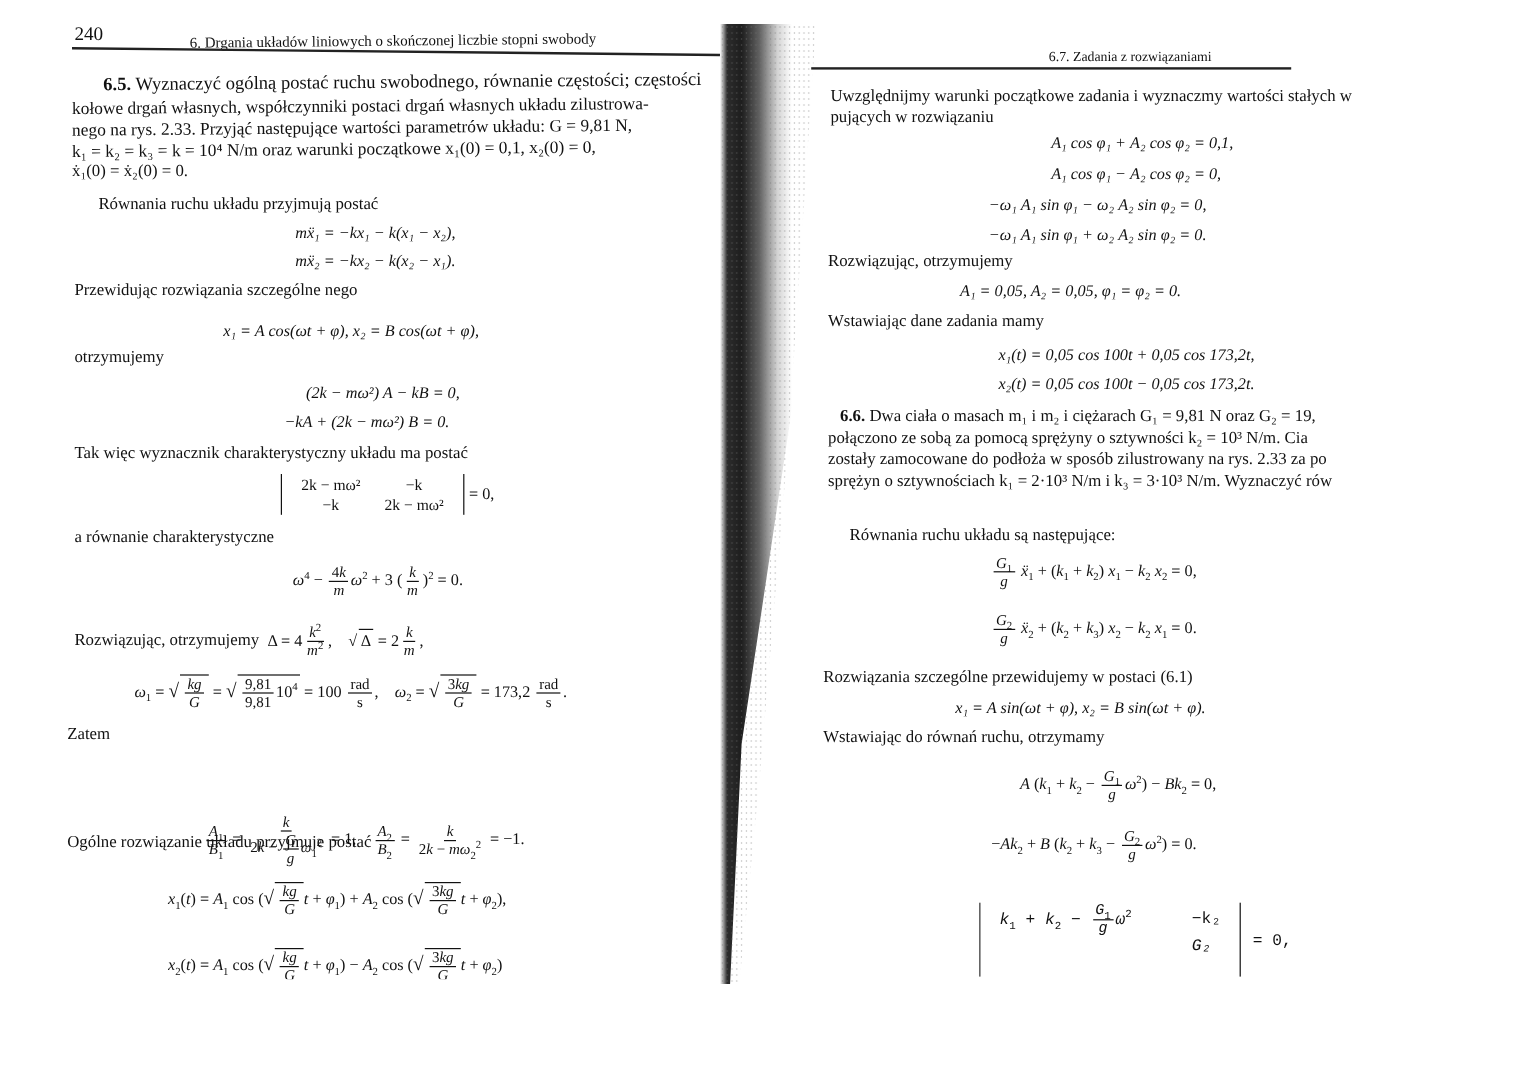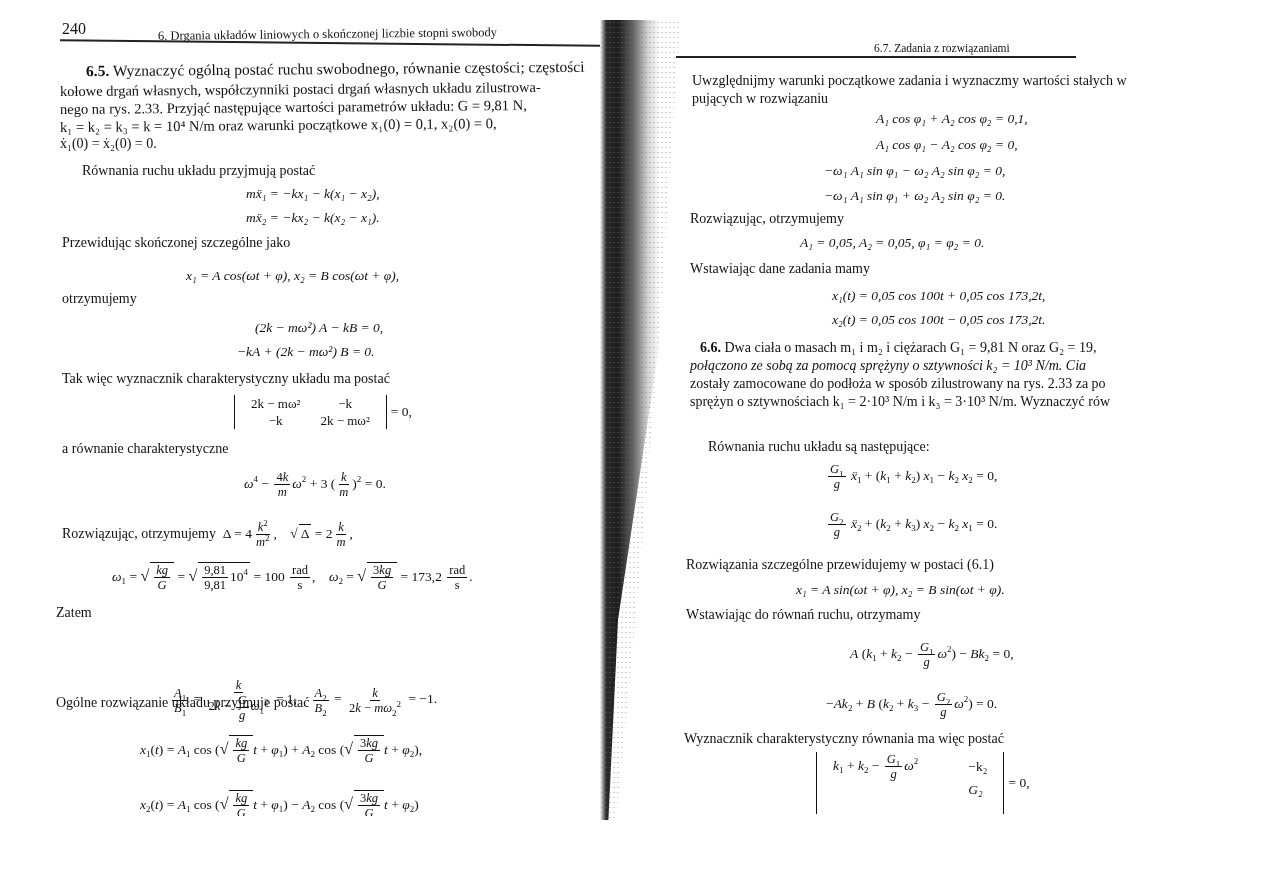--- a/index.html
+++ b/index.html
@@ -53,21 +53,21 @@
   </div>
   <div class="abs txt" style="left:60px;top:81px;font-size:14.5px;transform:rotate(-0.5deg);">kołowe drgań własnych, współczynniki postaci drgań własnych układu zilustrowa-</div>
   <div class="abs txt" style="left:60px;top:99px;font-size:14.5px;transform:rotate(-0.5deg);">nego na rys. 2.33. Przyjąć następujące wartości parametrów układu: G = 9,81 N,</div>
   <div class="abs txt" style="left:60px;top:117px;font-size:14.5px;transform:rotate(-0.5deg);">k₁ = k₂ = k₃ = k = 10⁴ N/m oraz warunki początkowe x₁(0) = 0,1, x₂(0) = 0,</div>
   <div class="abs txt" style="left:60px;top:135px;font-size:14px;">ẋ₁(0) = ẋ₂(0) = 0.</div>
 
   <div class="abs txt" style="left:82px;top:162px;">Równania ruchu układu przyjmują postać</div>
   <div class="abs eq" style="left:246px;top:186px;font-style:italic;">mẍ₁ = −kx₁ − k(x₁ − x₂),</div>
   <div class="abs eq" style="left:246px;top:210px;font-style:italic;">mẍ₂ = −kx₂ − k(x₂ − x₁).</div>
 
-  <div class="abs txt" style="left:62px;top:234px;">Przewidując skończonej szczególne jako</div>
+  <div class="abs txt" style="left:62px;top:234px;">Przewidując rozwiązania szczególne nego</div>
   <div class="abs eq" style="left:186px;top:268px;font-style:italic;">x₁ = A cos(ωt + φ),     x₂ = B cos(ωt + φ),</div>
   <div class="abs txt" style="left:62px;top:290px;">otrzymujemy</div>
 
   <div class="abs eq" style="left:255px;top:320px;font-style:italic;">(2k − mω²) A − kB = 0,</div>
   <div class="abs eq" style="left:237px;top:344px;font-style:italic;">−kA + (2k − mω²) B = 0.</div>
 
   <div class="abs txt" style="left:62px;top:370px;">Tak więc wyznacznik charakterystyczny układu ma postać</div>
   <div class="abs" style="left:234px;top:395px;">
     <span class="det"><table>
           <tbody>
@@ -187,21 +187,21 @@
   <div class="abs eq" style="left:164px;top:235px;font-style:italic;">A₁ = 0,05,     A₂ = 0,05,     φ₁ = φ₂ = 0.</div>
 
   <div class="abs txt" style="left:54px;top:260px;">Wstawiając dane zadania mamy</div>
   <div class="abs eq" style="left:196px;top:288px;font-style:italic;">x₁(t) = 0,05 cos 100t + 0,05 cos 173,2t,</div>
   <div class="abs eq" style="left:196px;top:312px;font-style:italic;">x₂(t) = 0,05 cos 100t − 0,05 cos 173,2t.</div>
 
   <div class="abs txt" style="left:64px;top:339px;">
     <span class="bold">6.6.</span>
     <span>Dwa ciała o masach m₁ i m₂ i ciężarach G₁ = 9,81 N oraz G₂ = 19,</span>
   </div>
-  <div class="abs txt" style="left:54px;top:357px;font-style:italic;">połączono ze sobą za pomocą sprężyny o sztywności k₂ = 10³ N/m. Cia</div>
+  <div class="abs txt" style="left:54px;top:357px;">połączono ze sobą za pomocą sprężyny o sztywności k₂ = 10³ N/m. Cia</div>
   <div class="abs txt" style="left:54px;top:375px;">zostały zamocowane do podłoża w sposób zilustrowany na rys. 2.33 za po</div>
   <div class="abs txt" style="left:54px;top:393px;">sprężyn o sztywnościach k₁ = 2·10³ N/m i k₃ = 3·10³ N/m. Wyznaczyć rów</div>
 
   <div class="abs txt" style="left:72px;top:438px;">Równania ruchu układu są następujące:</div>
   <div class="abs eq" style="left:190px;top:462px;">
     <span class="frac">
         <span class="num"><i>G</i><sub>1</sub></span>
         <span class="den"><i>g</i></span>
       </span> <i>ẍ</i><sub>1</sub> + (<i>k</i><sub>1</sub> + <i>k</i><sub>2</sub>) <i>x</i><sub>1</sub> − <i>k</i><sub>2</sub> <i>x</i><sub>2</sub> = 0,
   </div>
@@ -222,22 +222,21 @@
         <span class="den"><i>g</i></span>
       </span><i>ω</i><sup>2</sup>) − <i>Bk</i><sub>2</sub> = 0,
   </div>
   <div class="abs eq" style="left:190px;top:690px;">
     −<i>Ak</i><sub>2</sub> + <i>B</i> (<i>k</i><sub>2</sub> + <i>k</i><sub>3</sub> − <span class="frac">
         <span class="num"><i>G</i><sub>2</sub></span>
         <span class="den"><i>g</i></span>
       </span><i>ω</i><sup>2</sup>) = 0.
   </div>
 
-  <div class="abs txt" style="left:48px;top:730px;">Wyznacznik charakterystyczny równania ma więc postać</div>
-  <div class="abs" style="left:180px;top:752px;height:62px;overflow:hidden;">
+  <div class="abs" style="left:180px;top:752px;height:62px;overflow:hidden;font-family:Liberation Mono, monospace;">
     <span class="det" style="height:62px;"><table>
       <tbody>
             <tr>
               <td class="eq"><i>k</i><sub>1</sub> + <i>k</i><sub>2</sub> − <span class="frac">
                   <span class="num"><i>G</i><sub>1</sub></span>
                   <span class="den"><i>g</i></span>
                 </span><i>ω</i><sup>2</sup></td>
               <td class="eq" style="padding-left:40px;">−k₂</td>
             </tr>
       <tr>

